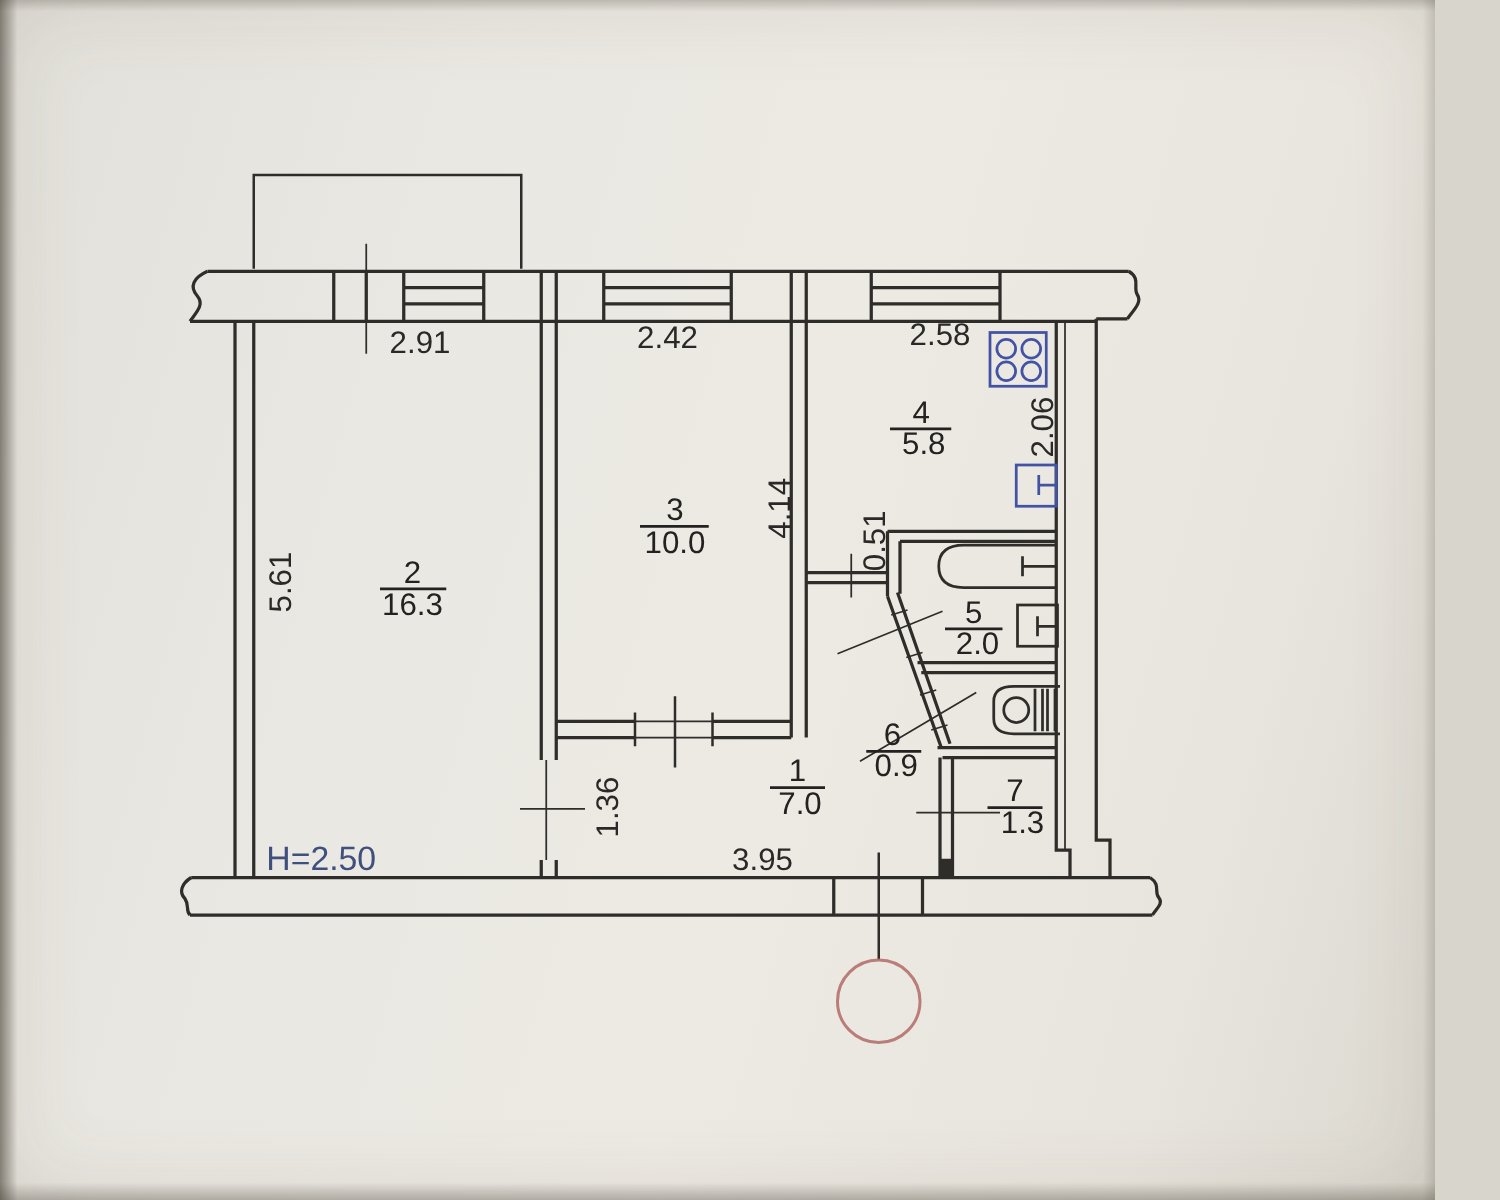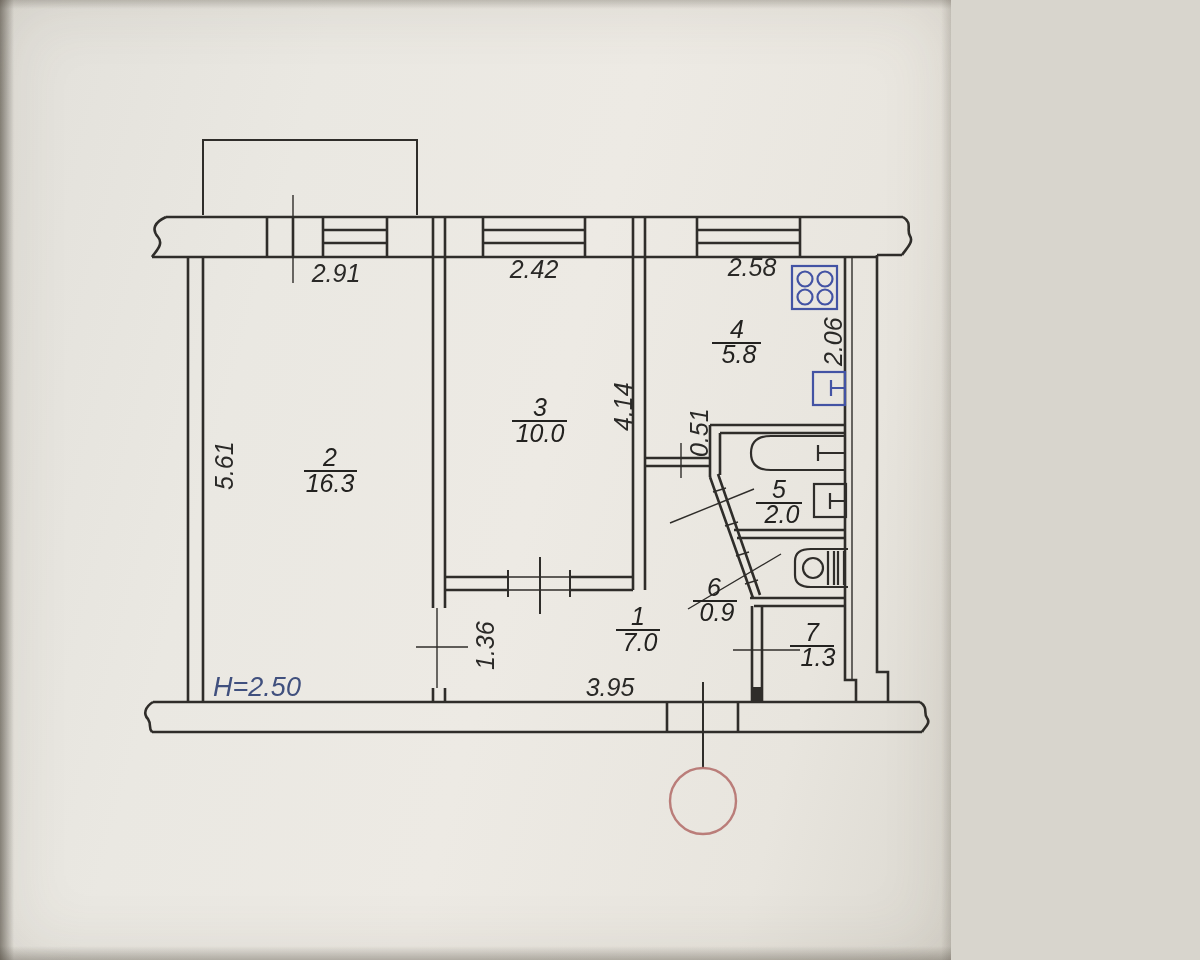--- a/index.html
+++ b/index.html
@@ -1,20 +1,19 @@
 <!DOCTYPE html>
 <html><head>
 <meta charset="utf-8">
 <style>
   html,body{margin:0;padding:0;background:#d8d5cd;}
   .photo{
-    position:relative;width:951px;height:960px;overflow:hidden;
+    position:relative;width:1148px;height:960px;overflow:hidden;
     background:linear-gradient(105deg,#e2e0da 0%,#eae8e2 28%,#edeae4 55%,#e8e5de 82%,#dbd8d0 100%);
     font-family:"Liberation Sans",sans-serif;
-    font-style:italic;
   }
   .vignette{position:absolute;inset:0;pointer-events:none;
     box-shadow:inset 0 0 70px rgba(90,80,60,.14);}
   .edge{position:absolute;pointer-events:none;}
   .edge-left{left:0;top:0;bottom:0;width:14px;
     background:linear-gradient(to right,rgba(58,52,42,.55),rgba(58,52,42,0));}
   .edge-bottom{left:0;right:0;bottom:0;height:14px;
     background:linear-gradient(to top,rgba(58,52,42,.30),rgba(58,52,42,0));}
   .edge-top{left:0;right:0;top:0;height:9px;
     background:linear-gradient(to bottom,rgba(58,52,42,.22),rgba(58,52,42,0));}

